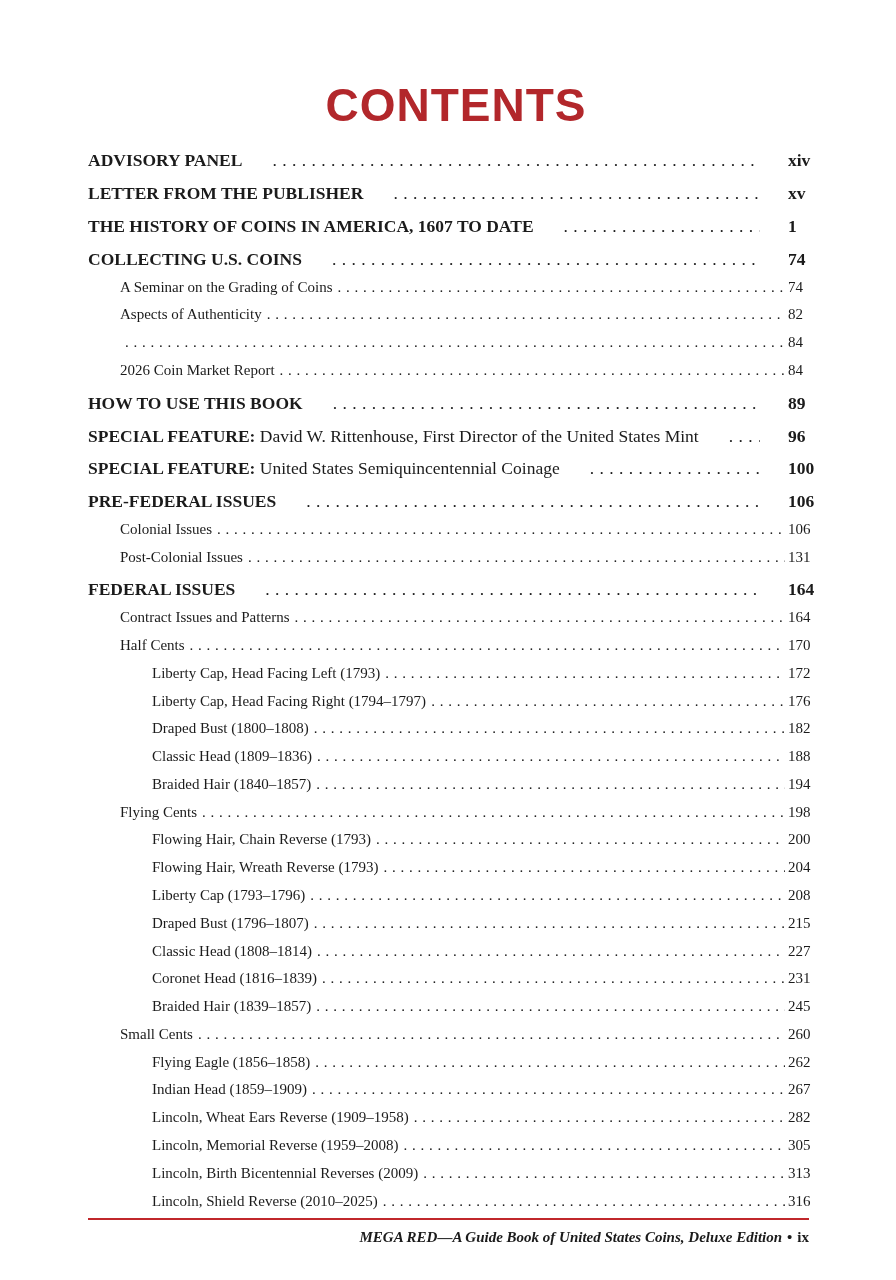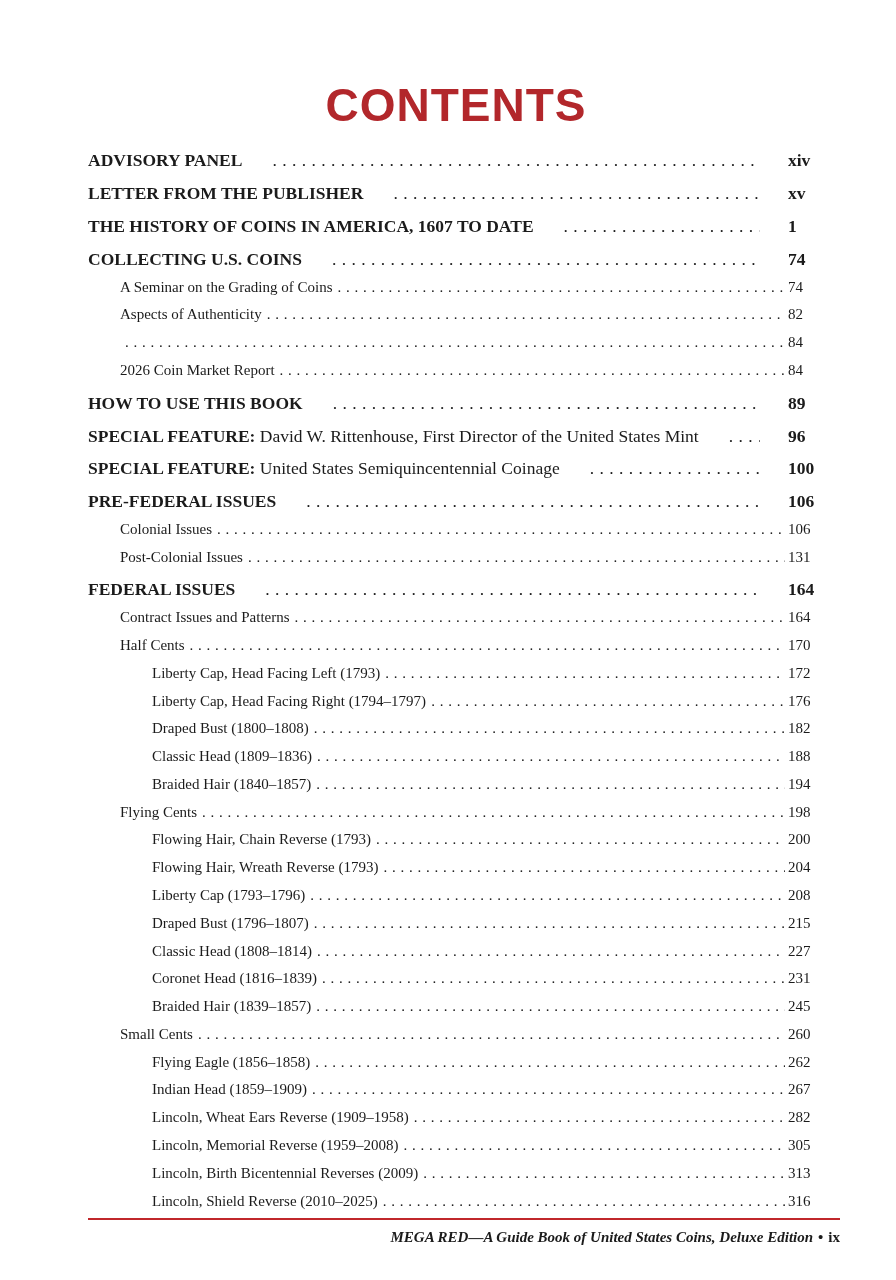--- a/index.html
+++ b/index.html
@@ -51,21 +51,21 @@
     font-weight: normal;
   }
   .toc-page {
     min-width: 36px;
     text-align: left;
     white-space: nowrap;
   }
   .footer {
     position: absolute;
     left: 88px;
-    right: 16px;
+    right: 47px;
     top: 1218px;
     border-top: 2px solid #c0272b;
     padding-top: 9px;
     text-align: right;
     font-size: 15px;
   }
   .footer .book-title { font-weight: bold; font-style: italic; }
   .footer .sep { font-weight: bold; padding: 0 5px; }
   .footer .folio { font-weight: bold; }
 </style>

